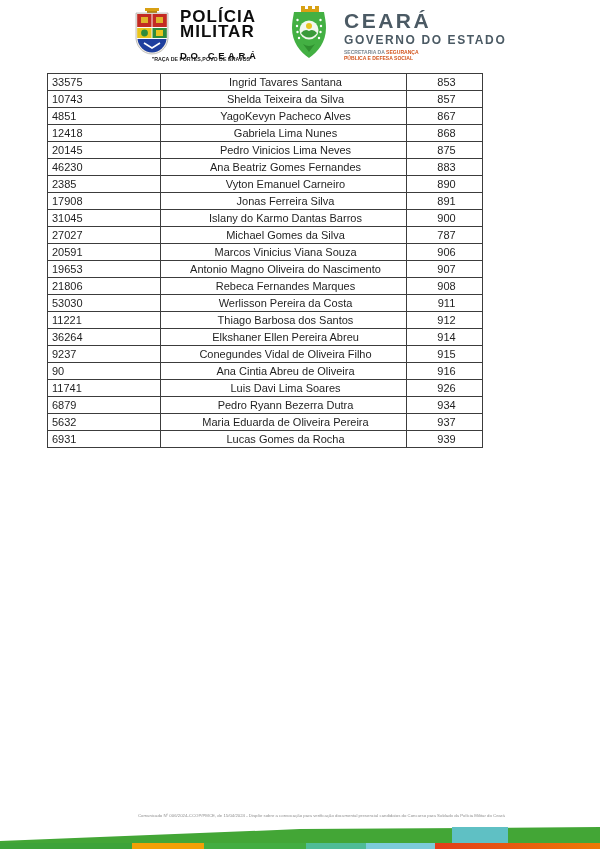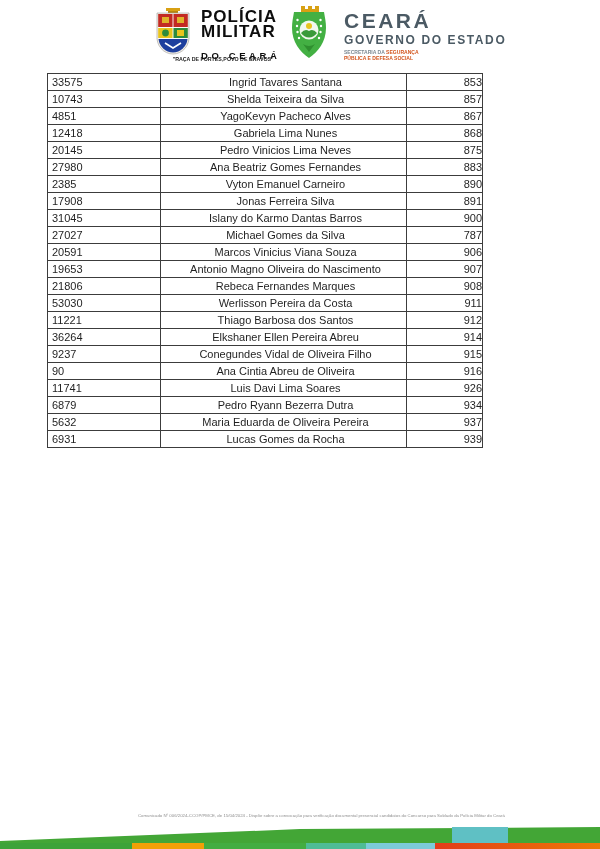--- a/index.html
+++ b/index.html
@@ -3,21 +3,21 @@
 <meta charset="utf-8">
 <style>
   * { margin:0; padding:0; box-sizing:border-box; }
   html,body { background:#ffffff; }
   body { font-family:"Liberation Sans", sans-serif; }
   .page { position:relative; width:600px; height:849px; background:#fff; overflow:hidden; margin:0 auto; }
 
   
   .header { position:absolute; left:0; top:0; width:600px; height:70px; }
 
-  .pmce-logo { position:absolute; left:148px; top:7px; width:145px; height:58px; }
+  .pmce-logo { position:absolute; left:127px; top:7px; width:145px; height:58px; }
   .pmce-crest { position:absolute; left:2px; top:1px; }
   .pmce-text { position:absolute; left:53px; top:3px; width:92px; text-align:left; }
   .pmce-title { font-size:17px; font-weight:bold; color:#0d0d0d; line-height:14.5px; letter-spacing:1px; }
   .pmce-sub { font-size:9.5px; font-weight:bold; color:#0d0d0d; letter-spacing:3.6px; margin-top:11px; white-space:nowrap; }
   .pmce-motto { position:absolute; left:0; top:49px; width:145px; text-align:center;
                 font-size:8px; font-weight:bold; color:#1a1a1a; white-space:nowrap;
                 transform:scale(0.66); transform-origin:center top; }
 
   .state-logo { position:absolute; left:288px; top:6px; width:168px; height:60px; }
   .state-shield { position:absolute; left:0; top:0; }
@@ -29,21 +29,21 @@
   .sec-gray { color:#7b8891; font-weight:bold; }
   .sec-accent { color:#d2541c; font-weight:bold; }
 
   
   table.candidates { position:absolute; left:47px; top:73px; width:435px;
                      border-collapse:collapse; table-layout:fixed; }
   table.candidates td { border:1px solid #3c3c3c; height:17px; font-size:11px; color:#1f1f1f;
                         vertical-align:middle; padding:0 0 0 4px; overflow:hidden; white-space:nowrap; }
   td.col-id { width:113px; }
   td.col-name { width:246px;text-align:center; }
-  td.col-number { width:76px; text-align:right; padding:0; }
+  td.col-number { width:76px; text-align:center; padding:0; }
 
   
   .footer-note { position:absolute; left:0; top:813px; width:600px; text-align:center;
                  font-size:8px; color:#8f8f8f; white-space:nowrap;
                  transform:scale(0.54); transform-origin:center top; }
 
   .banner { position:absolute; left:0; bottom:0; width:600px; height:23px; }
   .banner-wedge { position:absolute; left:0; top:0; width:600px; height:17px; background:#43a636;
                   clip-path:polygon(0 88%, 50% 18%, 100% 6%, 100% 100%, 0 100%); }
   .banner-teal { position:absolute; left:452px; top:1px; width:56px; height:16px; background:#5fc0c4; }
@@ -146,21 +146,21 @@
       <td class="col-number">868</td>
     </tr>
 
     <tr>
       <td class="col-id">20145</td>
       <td class="col-name">Pedro Vinicios Lima Neves</td>
       <td class="col-number">875</td>
     </tr>
 
     <tr>
-      <td class="col-id">27980</td>
+      <td class="col-id">46230</td>
       <td class="col-name">Ana Beatriz Gomes Fernandes</td>
       <td class="col-number">883</td>
     </tr>
 
     <tr>
       <td class="col-id">2385</td>
       <td class="col-name">Vyton Emanuel Carneiro</td>
       <td class="col-number">890</td>
     </tr>
 

